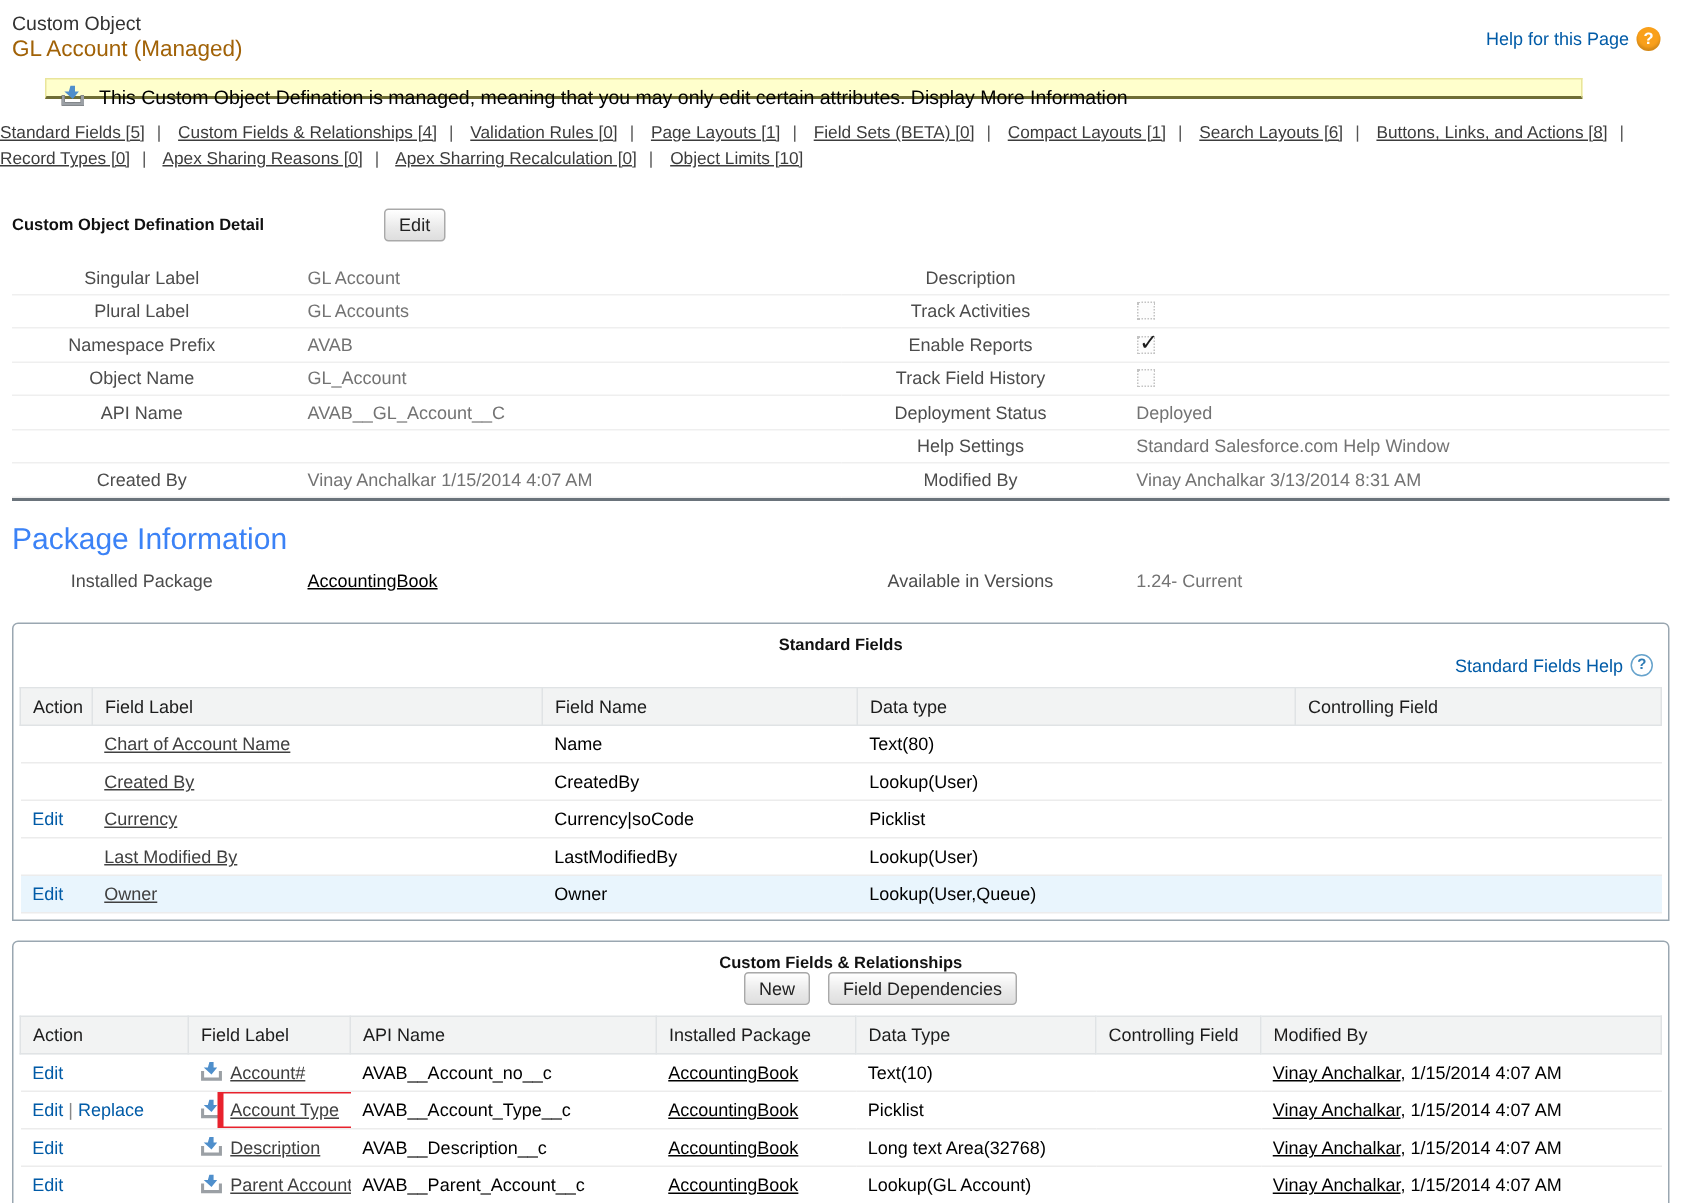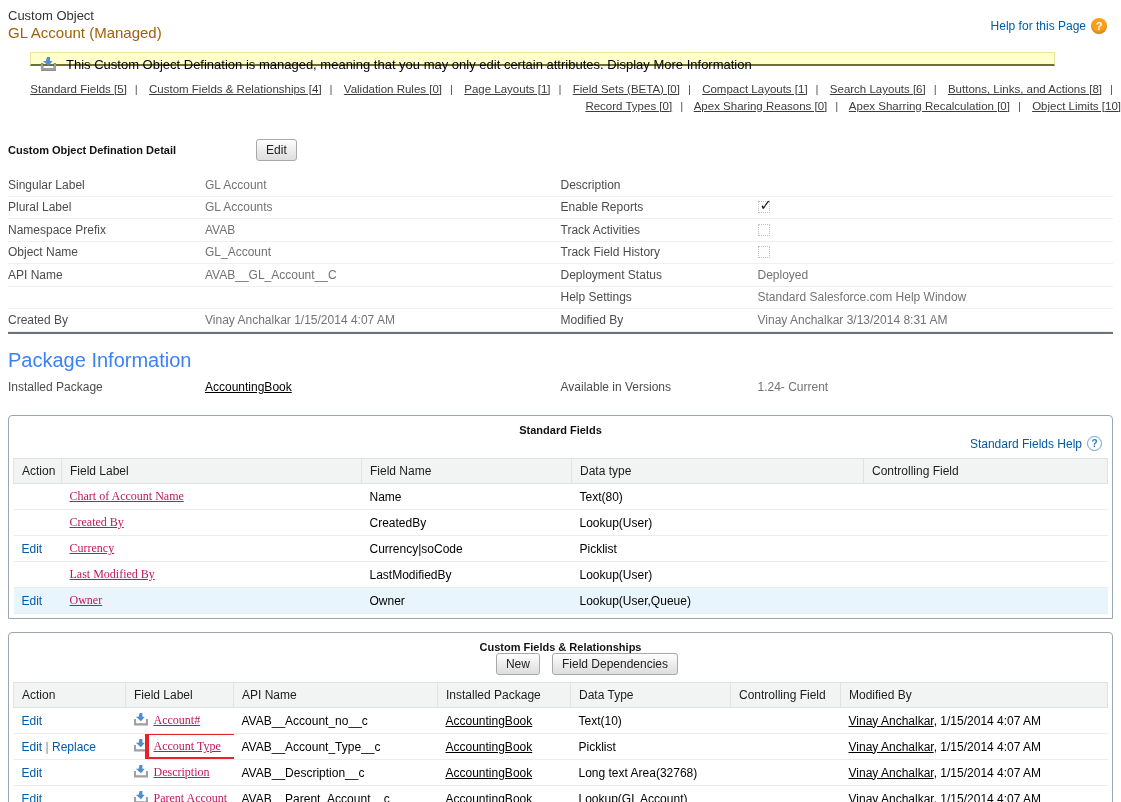--- a/index.html
+++ b/index.html
@@ -25,40 +25,40 @@
 
   
   .banner {
     margin:11px 66px 0 30px; background:#ffffcc;
     border:1px solid #e9e59b; border-bottom:2px solid #6f6e35;
     padding:4px 10px; display:flex; gap:10px;
     font-size:13px; color:#000; height:14px;
   }
 
   
-  .nav { margin-top:15px; text-align:right; font-size:11.5px; line-height:17px; }
+  .nav { margin-top:15px; text-align:left; font-size:11.5px; line-height:17px; }
   .nav a { color:#3c3c3c; text-decoration:underline; }
   .nav-item::after { content:"|"; color:#555; margin:0 8px; display:inline-block; text-decoration:none; }
   .nav-row2 .nav-item:last-child::after { content:""; margin:0; }
 
   
   .section-head { display:flex; align-items:center; margin:24px 0 0 8px; }
   .section-title { font-size:11px; font-weight:bold; color:#111; }
   .sf-btn {
     background:linear-gradient(#ffffff,#e9e9e9 60%,#dedede);
     border:1px solid #a9a9a9; border-radius:3px;
     font-size:12px; color:#222; padding:3px 9px; cursor:pointer;
     font-family:"Liberation Sans","DejaVu Sans",sans-serif;
   }
   .detail-edit { margin-left:80px; }
 
   .detail-grid { display:flex; margin-top:13px; padding:0 8px; }
   .dcol { width:50%; }
   .drow { display:flex; align-items:center; height:22.5px; border-bottom:1px solid #efefef; }
-  .dlabel { width:197px; text-align:left; color:#4c4c4c; padding-right:24px; flex:none; }
+  .dlabel { width:197px; text-align:center; color:#4c4c4c; padding-right:24px; flex:none; }
   .dvalue { color:#737373; }
   .cbx { width:12px; height:12px; border:1px dotted #c3c3c3; background:#fdfdfd; position:relative; display:inline-block; }
   .cbx[data-checked="true"]::after {
     content:"\2713"; position:absolute; top:-6px; left:1px;
     font-size:15px; font-weight:bold; color:#1c1c1c;
   }
   .dark-rule { border:0; border-top:2px solid #6a737b; margin:0 8px; }
 
   
   .pkg-title { font-size:20px; font-weight:400; color:#3b82f6; margin:15px 0 4px 8px; }
@@ -85,21 +85,21 @@
   table.sf-table { border-collapse:collapse; margin:0 4px 4px 4px; width:calc(100% - 8px); table-layout:fixed; }
   table.sf-table th {
     background:#f2f3f3; border:1px solid #e0e3e5; font-weight:400; text-align:left;
     font-size:12px; color:#1c1c1c; padding:5px 8px; height:25px;
   }
   table.sf-table td {
     border-bottom:1px solid #ececec; font-size:12px; padding:5px 8px; height:24.5px;
     vertical-align:middle; overflow:hidden; white-space:nowrap;
   }
   tr.hl td { background:#e9f5fd; }
-  .field-link { color:#be185d; text-decoration:underline;font-family:Liberation Serif, serif; }
+  .field-link { color:#404040; text-decoration:underline; }
   .action-link { color:#015ba7; text-decoration:none; }
   .action-sep { color:#888; }
 
   .fl-cell { position:relative; }
   .pkg-icon { vertical-align:-2px; margin-right:6px; }
   .red-box {
     position:absolute; left:19px; top:-3px; width:97px; height:30px;
     border:4px solid #e8222d; pointer-events:none;
   }
 </style>
@@ -179,26 +179,26 @@
           <span class="dlabel">Created By</span>
           <span class="dvalue">Vinay Anchalkar 1/15/2014 4:07 AM</span>
         </div>
     </div>
     <div class="dcol">
       <div class="drow">
           <span class="dlabel">Description</span>
           <span class="dvalue"></span>
         </div>
       <div class="drow">
+          <span class="dlabel">Track Activities</span>
+          <span class="cbx" data-checked="false"></span>
+        </div>
+      <div class="drow">
           <span class="dlabel">Enable Reports</span>
           <span class="cbx" data-checked="true"></span>
-        </div>
-      <div class="drow">
-          <span class="dlabel">Track Activities</span>
-          <span class="cbx" data-checked="false"></span>
         </div>
       <div class="drow">
           <span class="dlabel">Track Field History</span>
           <span class="cbx" data-checked="false"></span>
         </div>
       <div class="drow">
           <span class="dlabel">Deployment Status</span>
           <span class="dvalue">Deployed</span>
         </div>
       <div class="drow">

